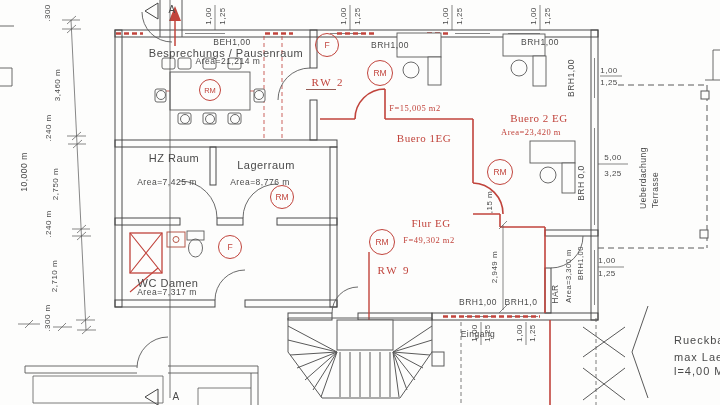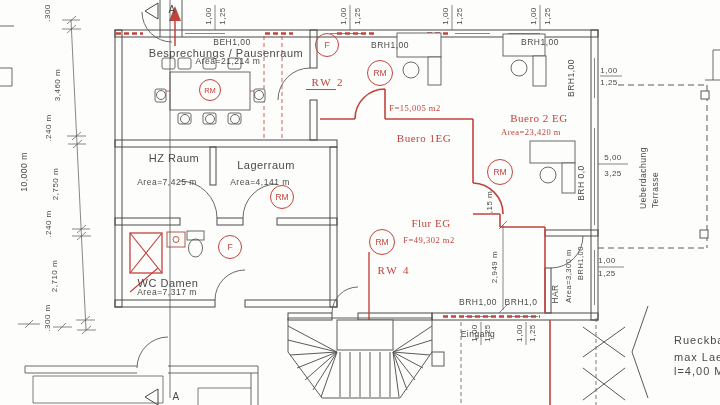--- a/index.html
+++ b/index.html
@@ -194,21 +194,21 @@
     <path d="M33,376 H163 M163,376 V403 M33,403 H163 M33,376 V403" stroke-width="0.8"></path>
     <path d="M198,388 H251 M198,388 V405" stroke-width="0.8"></path>
   </g>
 </svg>
 
 <div class="lbl big" style="left:218px;top:53px;">Besprechungs / Pausenraum</div>
 <div class="lbl" style="left:228px;top:61px;">Area=21,214 m</div>
 <div class="lbl big" style="left:166px;top:158px;">HZ Raum</div>
 <div class="lbl" style="left:167px;top:182px;">Area=7,425 m</div>
 <div class="lbl big" style="left:258px;top:165px;">Lagerraum</div>
-<div class="lbl" style="left:260px;top:182px;">Area=4,141 m</div>
+<div class="lbl" style="left:260px;top:182px;">Area=8,776 m</div>
 <div class="lbl big" style="left:160px;top:283px;">WC Damen</div>
 <div class="lbl" style="left:167px;top:292px;">Area=7,317 m</div>
 <div class="lbl big red" style="left:416px;top:98px;margin-top:40px;">Buero 1EG</div>
 <div class="lbl red" style="left:415px;top:108px;">F=15,005 m2</div>
 <div class="lbl big red" style="left:531px;top:118px;">Buero 2 EG</div>
 <div class="lbl red" style="left:531px;top:132px;">Area=23,420 m</div>
 <div class="lbl big red" style="left:423px;top:223px;">Flur EG</div>
 <div class="lbl red" style="left:429px;top:240px;">F=49,302 m2</div>
 
 <div class="lbl rot" style="left:555px;top:294px;">HAR</div>
@@ -218,21 +218,21 @@
 <div class="lbl" style="left:232px;top:42px;">BEH1,00</div>
 <div class="lbl" style="left:390px;top:45px;">BRH1,00</div>
 <div class="lbl" style="left:540px;top:42px;">BRH1,00</div>
 <div class="lbl rot" style="left:571px;top:78px;">BRH1,00</div>
 <div class="lbl rot" style="left:581px;top:183px;">BRH 0,0</div>
 <div class="lbl" style="left:478px;top:302px;">BRH1,00</div>
 <div class="lbl" style="left:521px;top:302px;">BRH1,0</div>
 <div class="lbl" style="left:458px;top:334px;margin-left:20px;">Eingang</div>
 
 <div class="lbl big red" style="left:320px;top:82px;letter-spacing:2px;">RW 2</div>
-<div class="lbl big red" style="left:386px;top:270px;letter-spacing:2px;">RW 4</div>
+<div class="lbl big red" style="left:386px;top:270px;letter-spacing:2px;">RW 9</div>
 
 <div class="badge b20" style="left:210px;top:90px;">
       <span>RM</span>
     </div>
 <div class="badge b24" style="left:380px;top:73px;">
       <span>RM</span>
     </div>
 <div class="badge b22" style="left:282px;top:197px;">
       <span>RM</span>
     </div>

